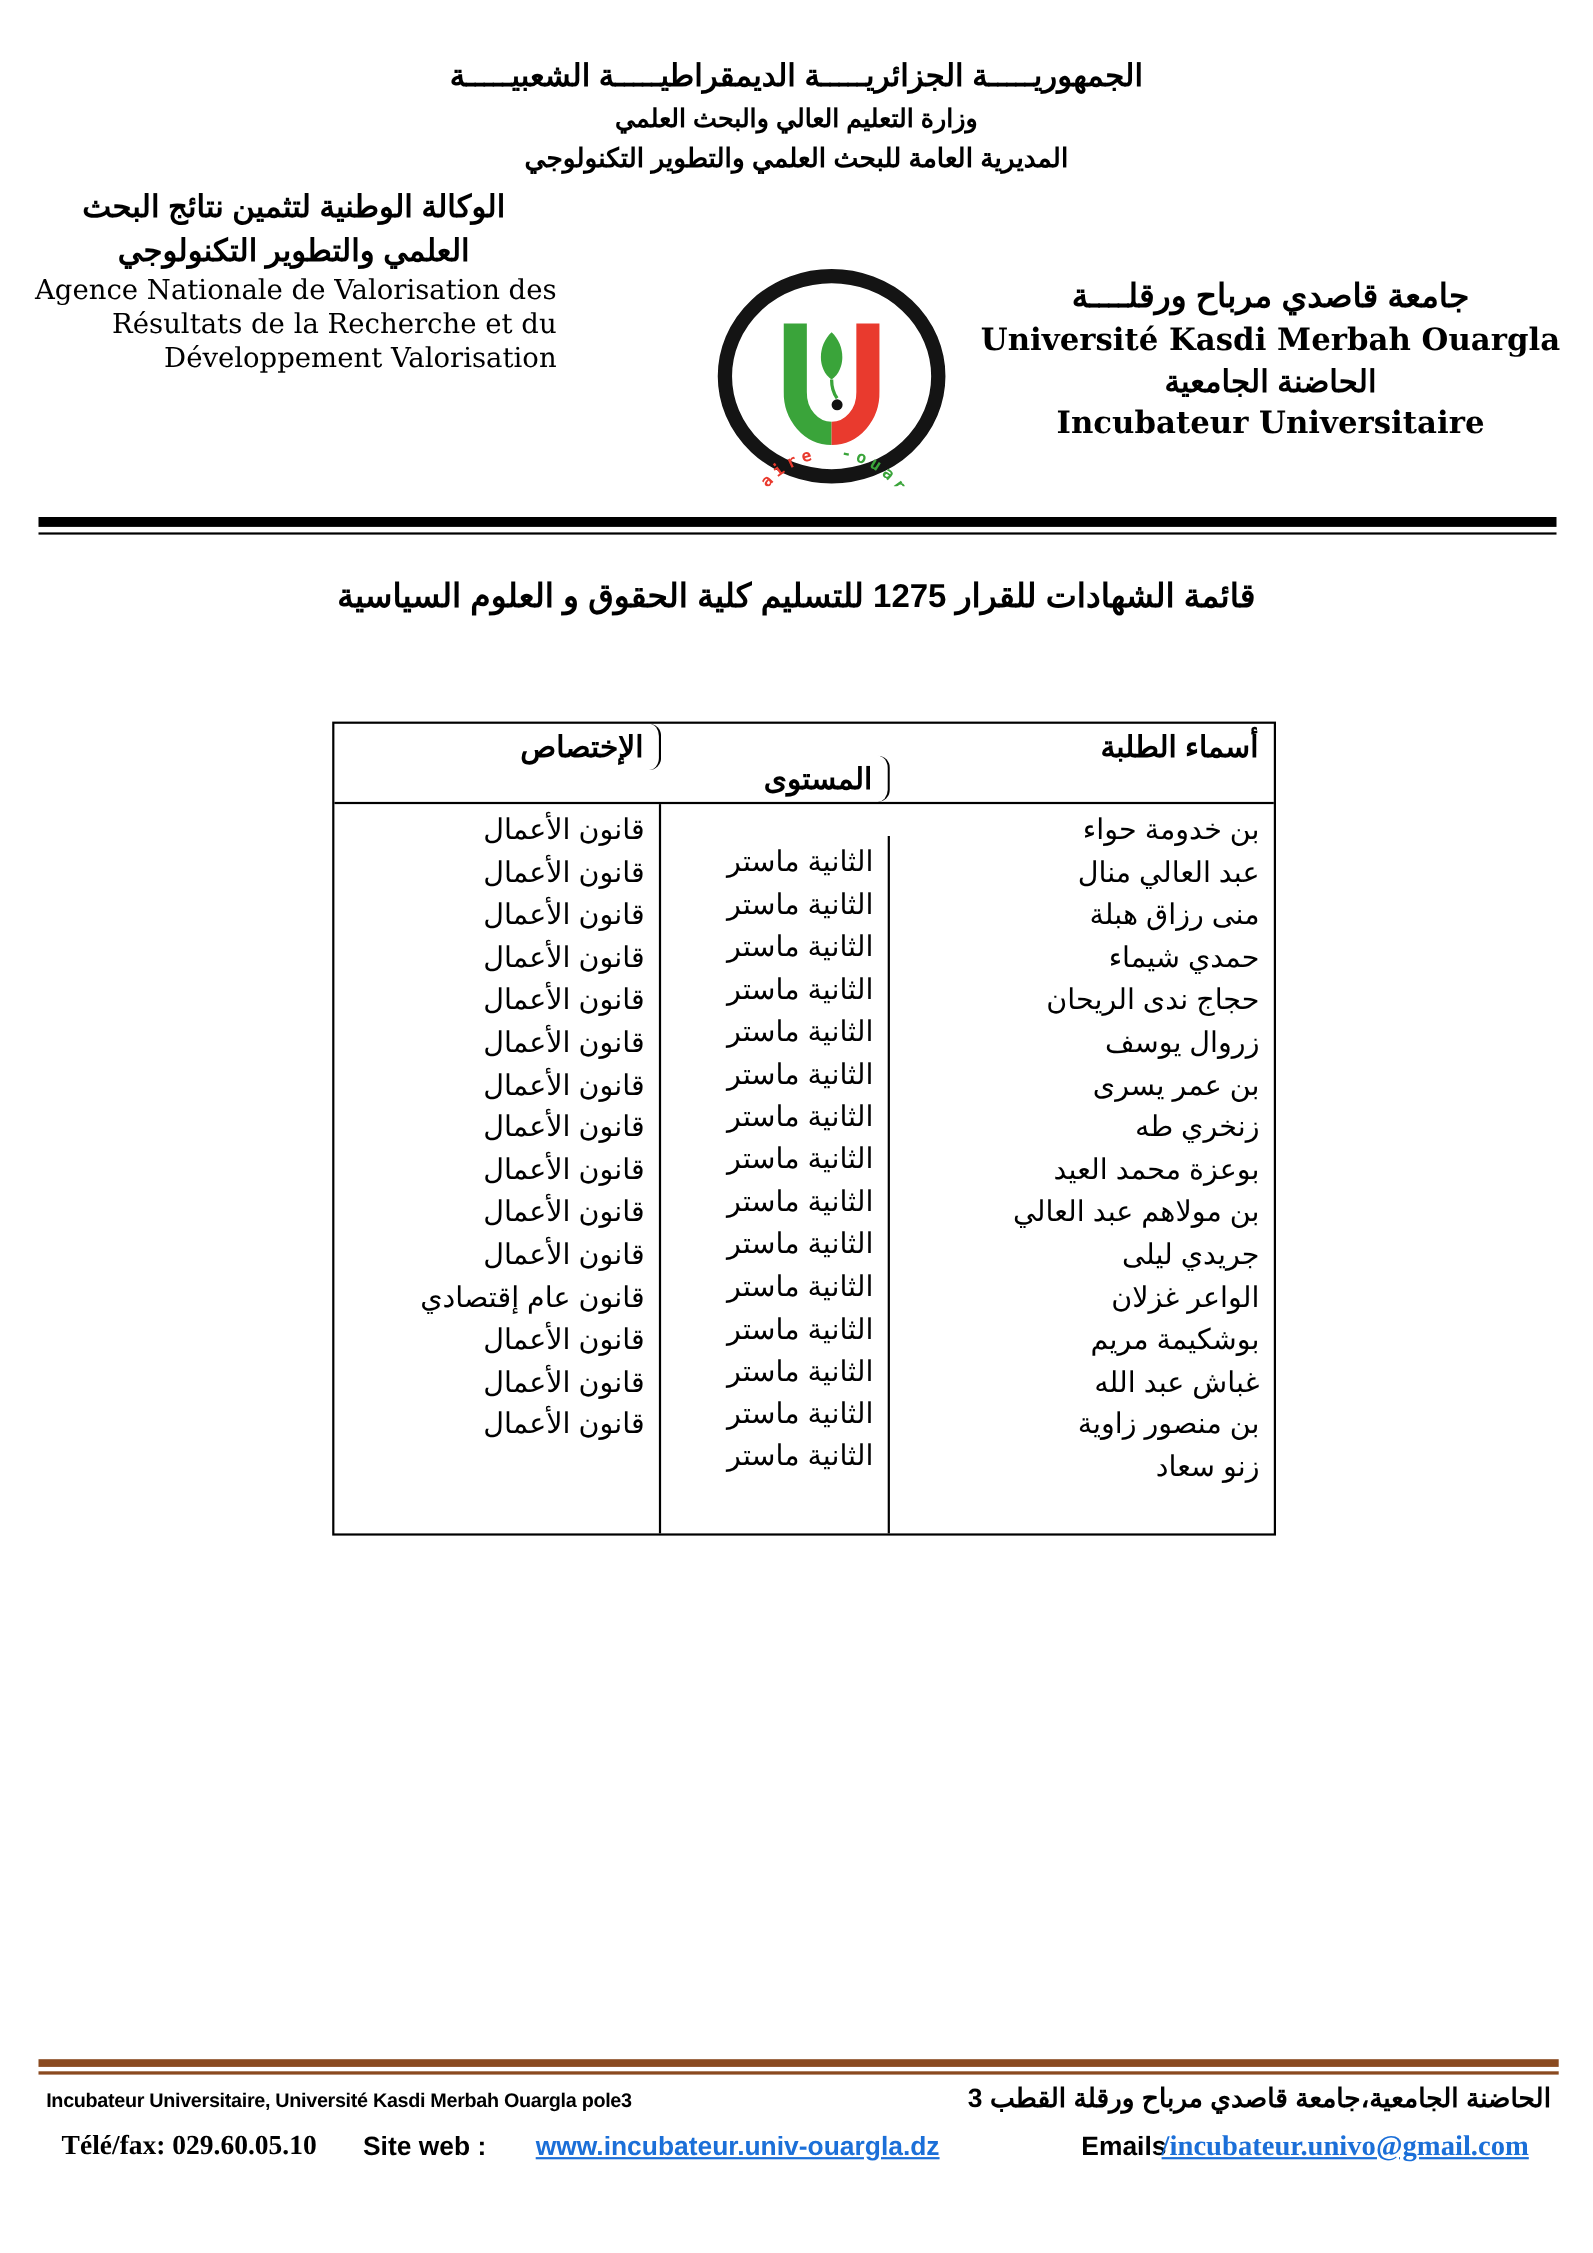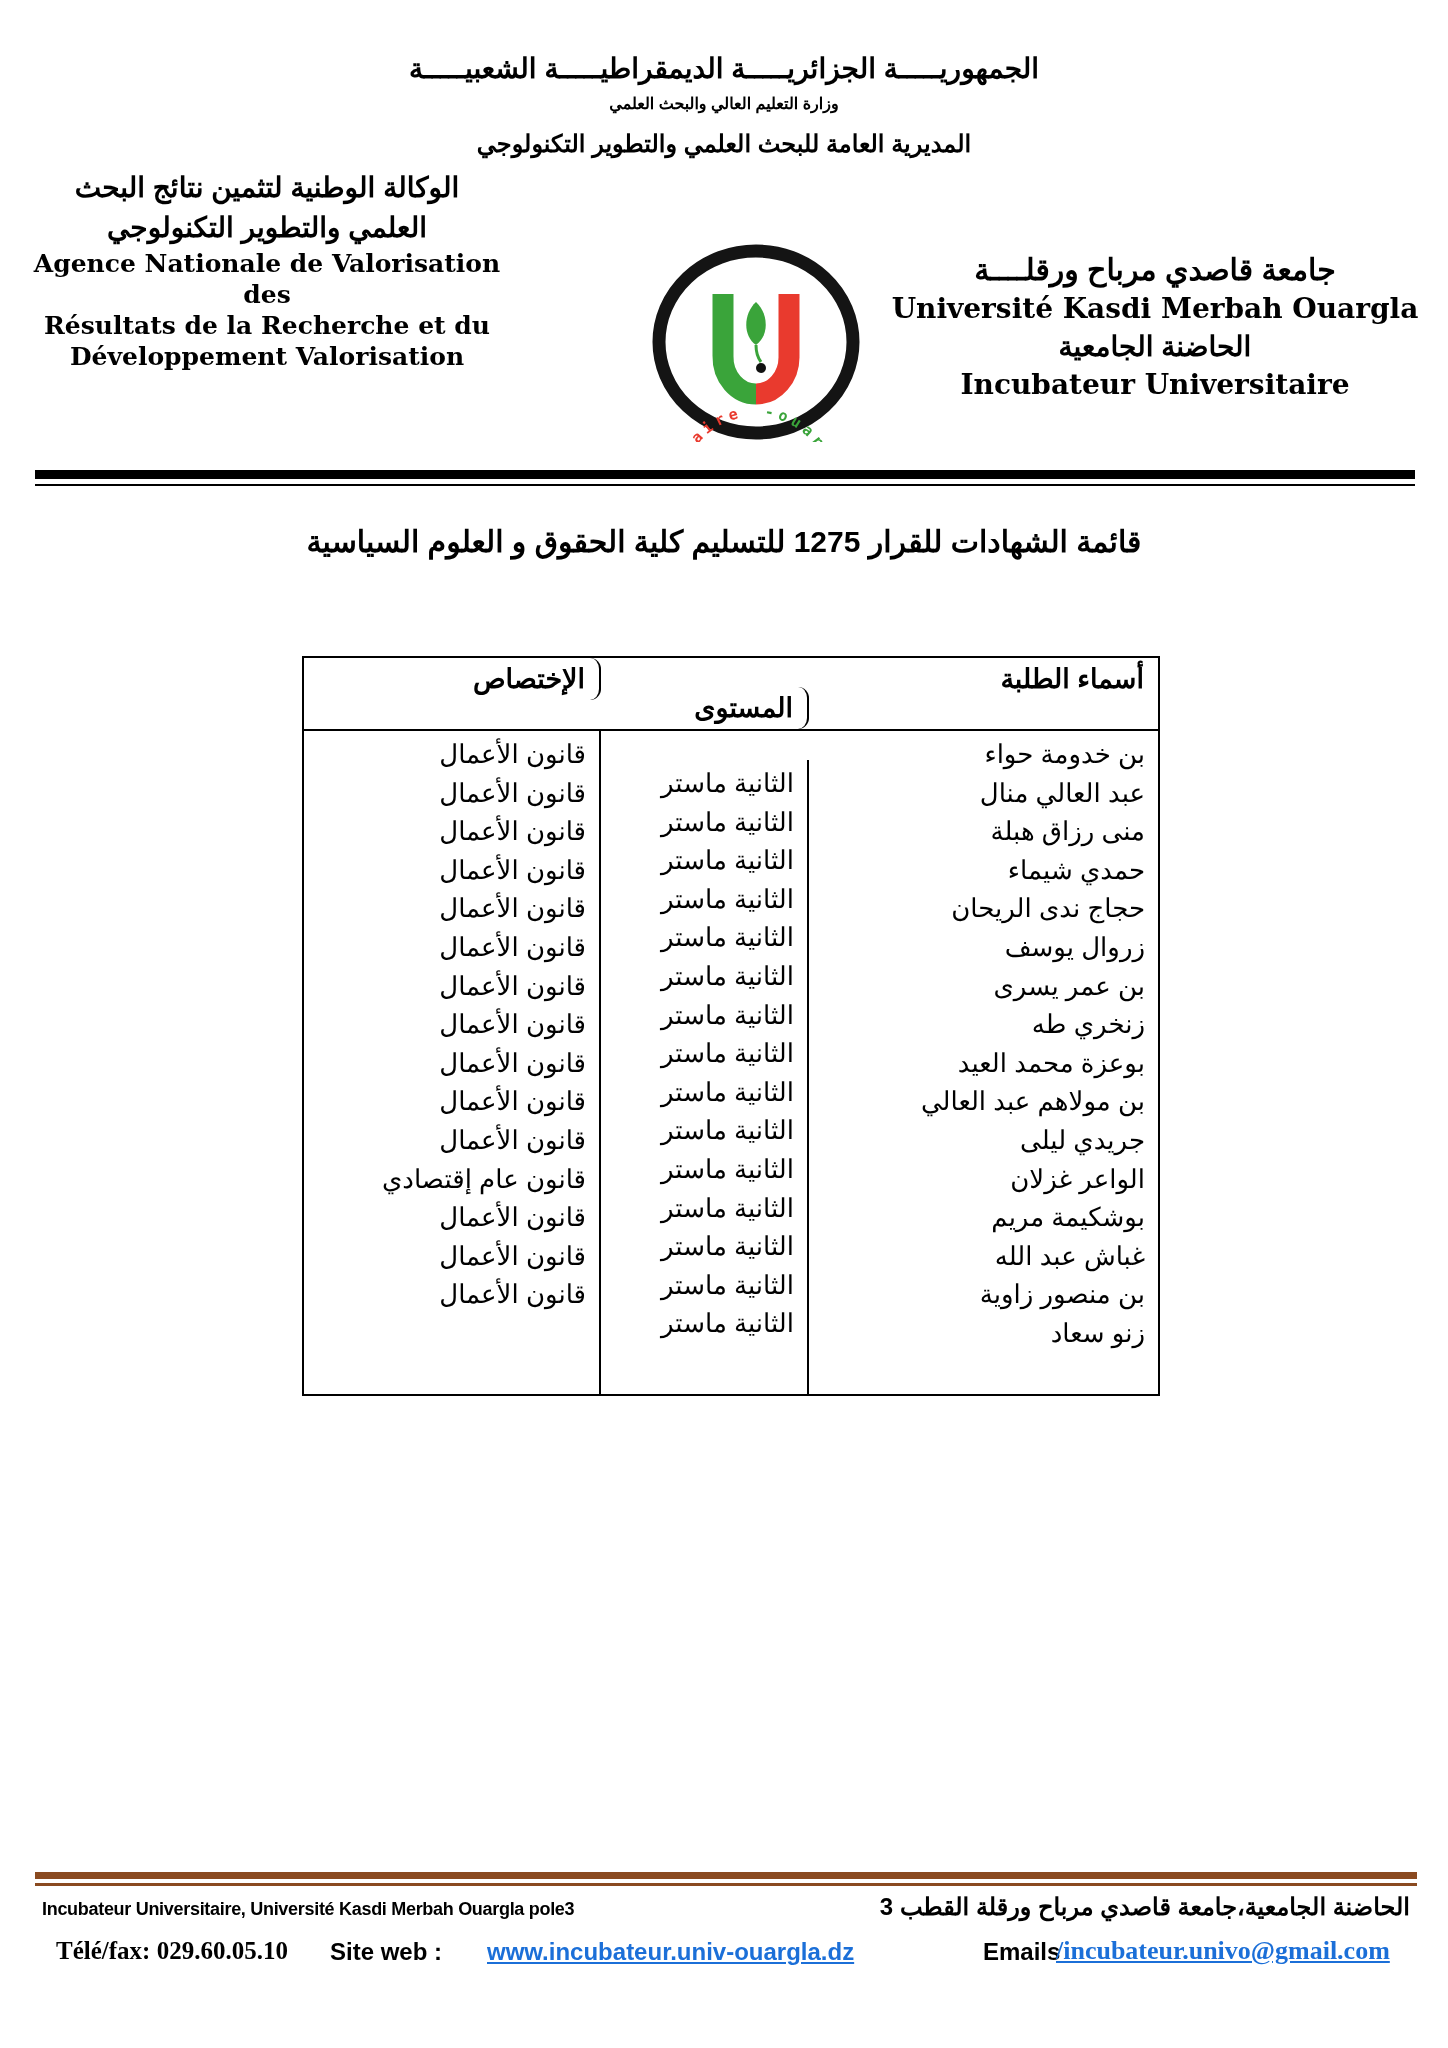--- a/index.html
+++ b/index.html
@@ -11,26 +11,26 @@
   }
   html,body{margin:0;padding:0;}
   body{
     width:1448px;height:2048px;position:relative;background:#ffffff;
     font-family:"Liberation Sans",sans-serif;color:#000;overflow:hidden;
   }
   .abs{position:absolute;}
   
   .ministry-line{left:0;width:1448px;text-align:center;font-weight:bold;direction:rtl;}
   .m1{top:52px;font-size:28px;}
-  .m2{top:94px;font-size:16px;}
+  .m2{top:94px;font-size:23px;}
   .m3{top:130px;font-size:24px;}
   
   .agency{left:28px;top:168px;width:478px;text-align:center;}
   .agency .ar{direction:rtl;font-weight:bold;font-size:28px;line-height:40px;}
-  .agency .fr{font-family:"DejaVu Serif",serif;font-weight:bold;font-size:25px;line-height:31px;}
+  .agency .fr{font-family:"DejaVu Serif",serif;font-weight:normal;font-size:25px;line-height:31px;text-align:right;}
   
   .univ{left:888px;top:250px;width:534px;text-align:center;}
   .univ .ar1{direction:rtl;font-weight:bold;font-size:30px;line-height:40px;}
   .univ .fr{font-family:"DejaVu Serif",serif;font-weight:bold;font-size:28px;line-height:38px;}
   .univ .ar2{direction:rtl;font-weight:bold;font-size:28px;line-height:38px;}
   
   .logo{left:650px;top:242px;width:212px;height:200px;}
   .ring{fill:#fff;stroke:var(--logo-ring);stroke-width:13px;}
   .ringtext{font-family:"DejaVu Sans Mono","Liberation Mono",monospace;font-weight:bold;font-size:15px;letter-spacing:4.4px;}
   .tp-green{fill:var(--logo-green);}

